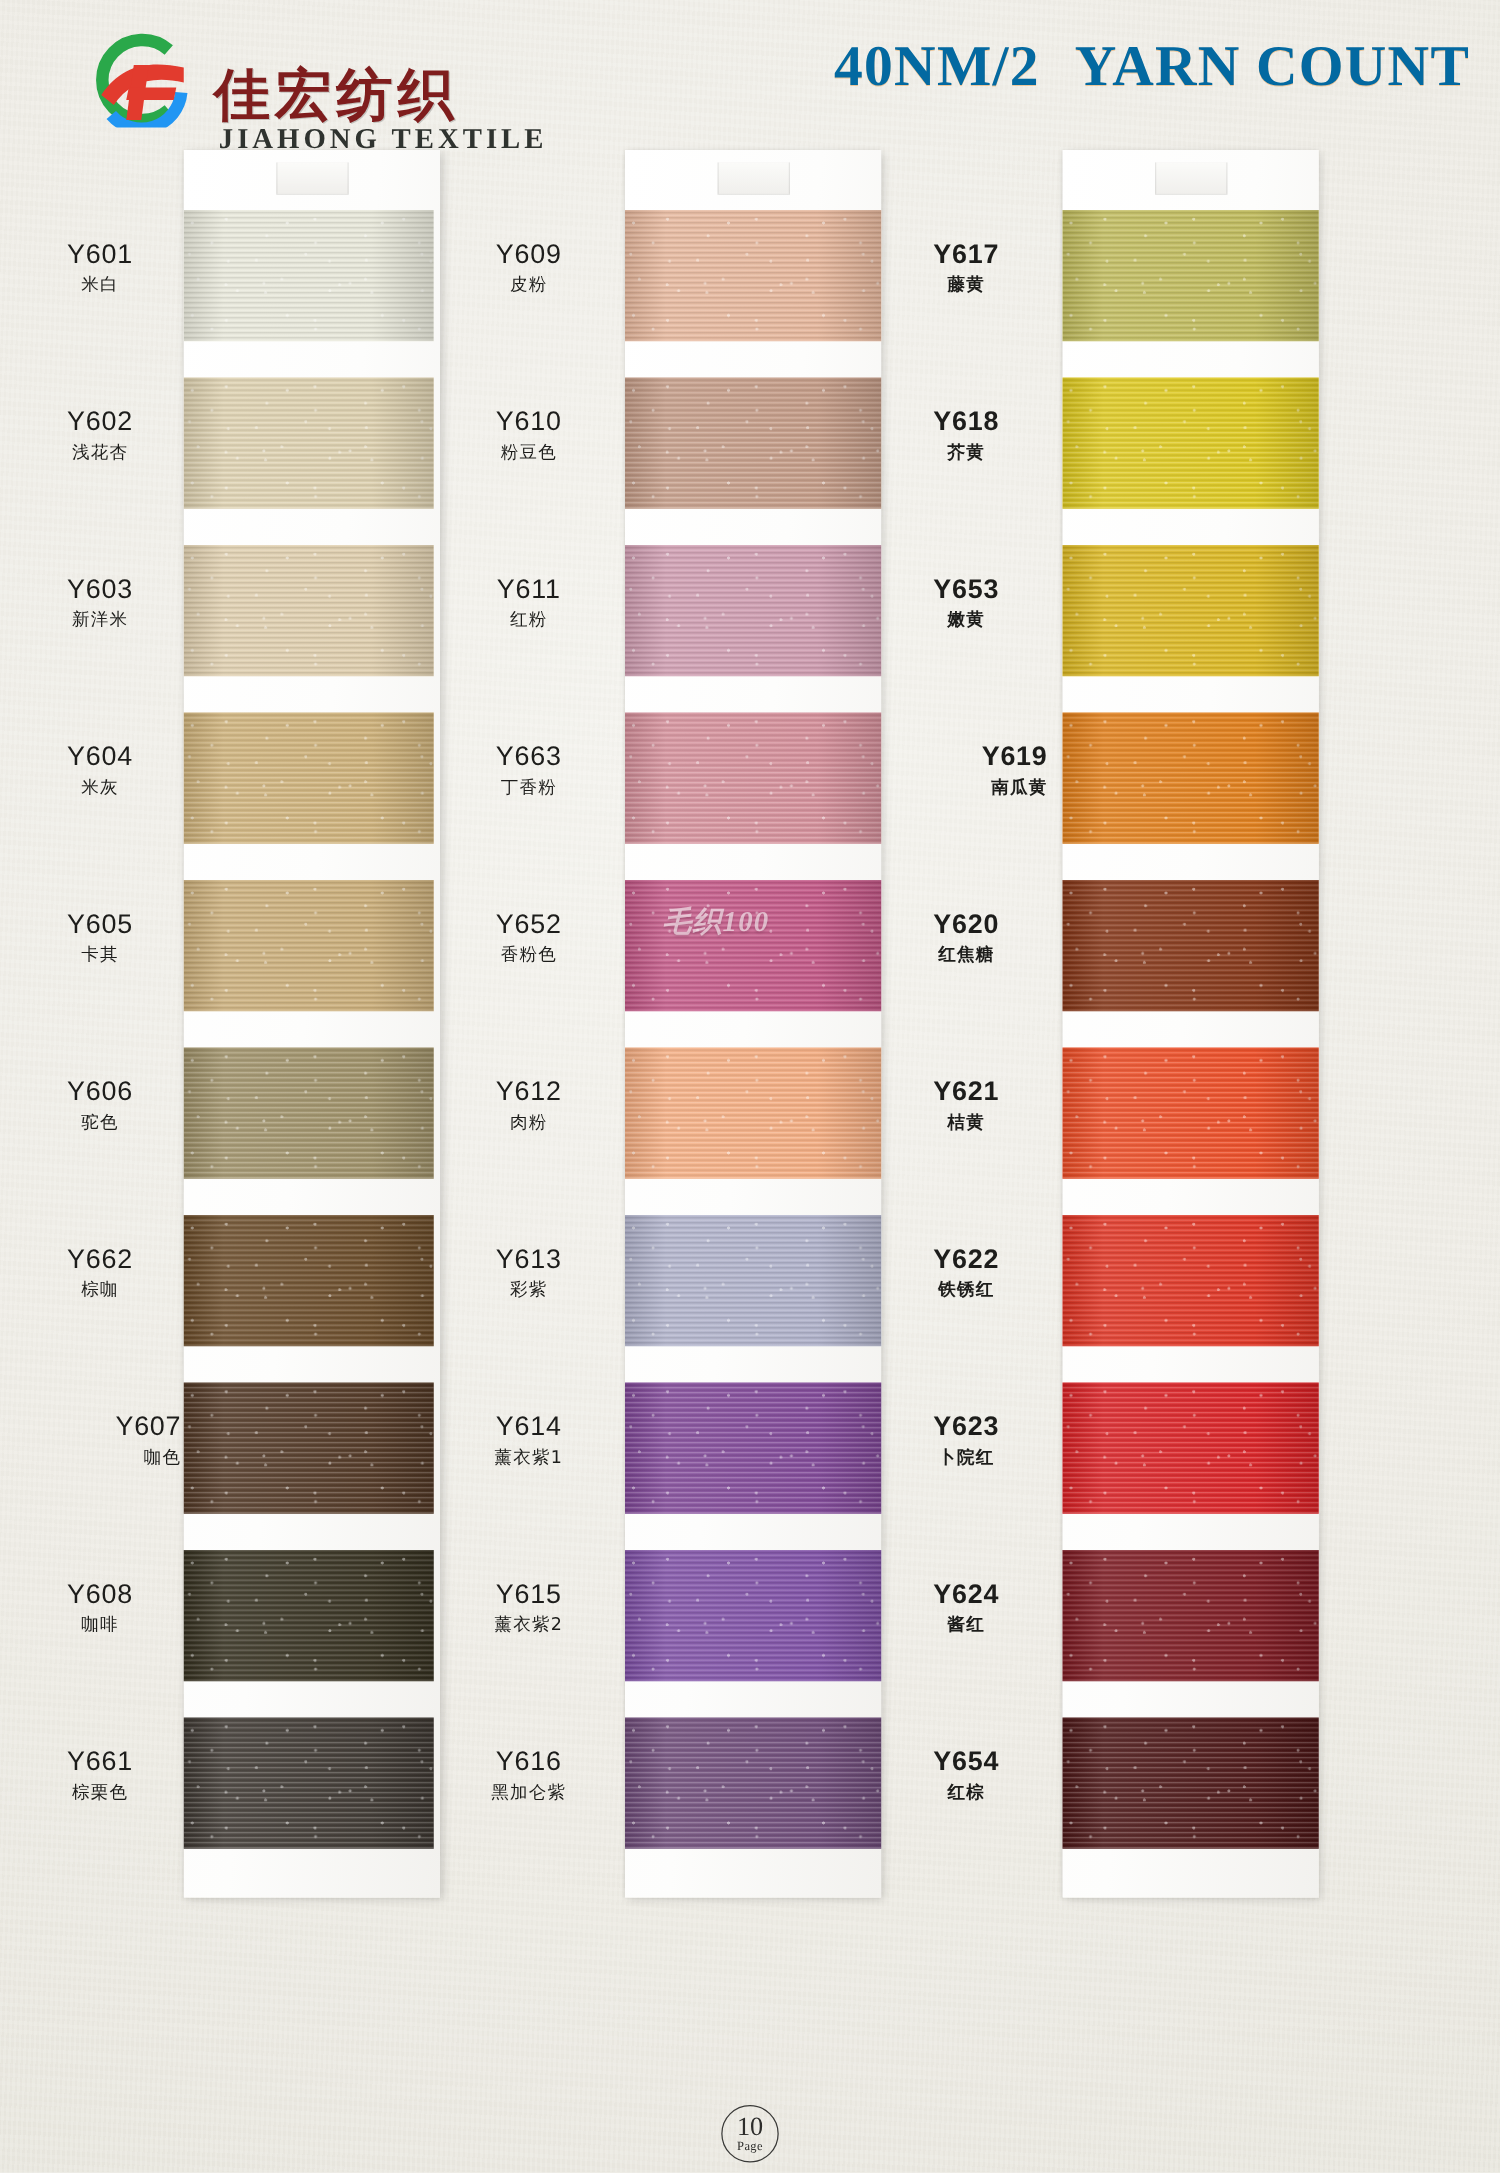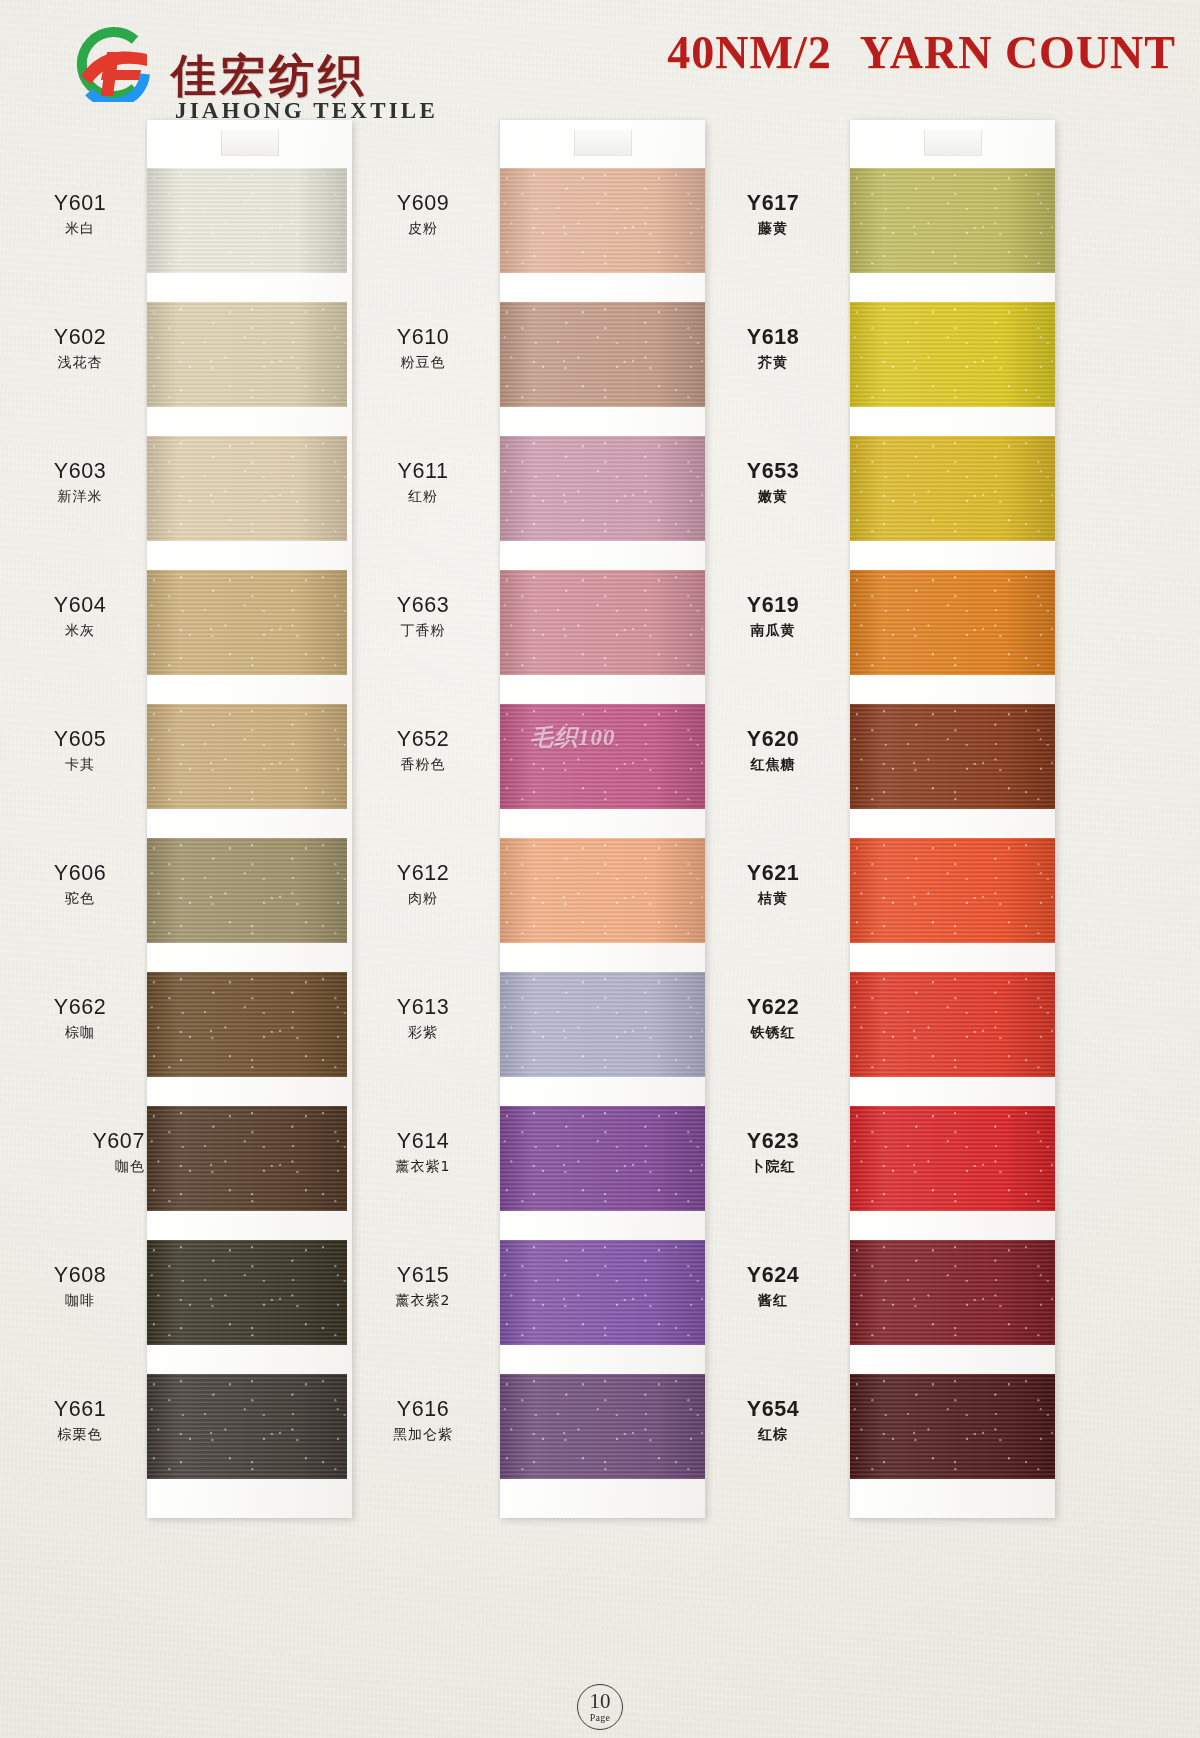--- a/index.html
+++ b/index.html
@@ -184,21 +184,21 @@
       <path d="M72 14 A32 32 0 1 0 72 62" fill="none" stroke="#2aa84a" stroke-width="10"></path>
       <path d="M26 66 A32 32 0 0 0 82 48" fill="none" stroke="#2196f3" stroke-width="10"></path>
       <path d="M18 50 C34 26, 56 22, 84 28 L84 40 C58 34, 40 40, 28 58 Z" fill="#e23b2e"></path>
       <path d="M44 26 L56 26 L50 70 L38 70 Z" fill="#e23b2e"></path>
       <path d="M40 44 L78 44 L76 54 L38 54 Z" fill="#e23b2e"></path>
     </svg>
     <div class="brand-cn">佳宏纺织</div>
     <div class="brand-en">JIAHONG TEXTILE</div>
   </div>
 
-  <div class="title-main" style="color: #b91c1c;">
+  <div class="title-main" style="color: #0369a1;">
     <span>40NM/2</span><span class="gap"></span><span>YARN COUNT</span>
   </div>
 </div>
 
 <div class="columns">
   <div class="column col-1">
     <div class="card">
       <div class="card-tab"></div>
     <div class="swatch" title="Y601 米白" style="top: 48px; height: 105px; background: rgb(233, 233, 219);">
           <div class="thread"></div>
@@ -446,21 +446,21 @@
         <span class="name">藤黄</span>
       </div>
       <div class="label" style="top: 212px;">
         <span class="code">Y618</span>
         <span class="name">芥黄</span>
       </div>
       <div class="label" style="top: 346px;">
         <span class="code">Y653</span>
         <span class="name">嫩黄</span>
       </div>
-      <div class="label" style="top: 480px;">
+      <div class="label" style="top: 480px; text-align: right;">
         <span class="code">Y619</span>
         <span class="name">南瓜黄</span>
       </div>
       <div class="label" style="top: 614px;">
         <span class="code">Y620</span>
         <span class="name">红焦糖</span>
       </div>
       <div class="label" style="top: 748px;">
         <span class="code">Y621</span>
         <span class="name">桔黄</span>

